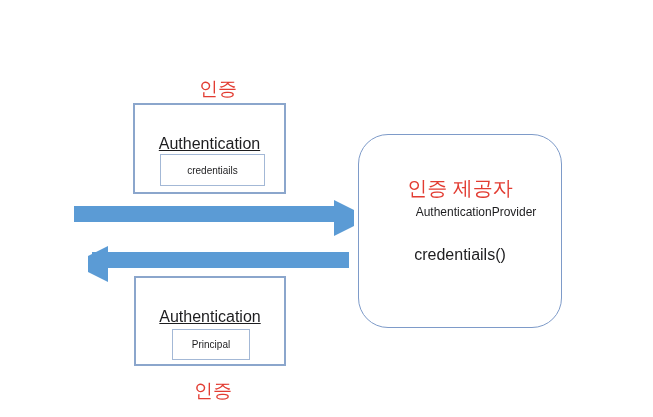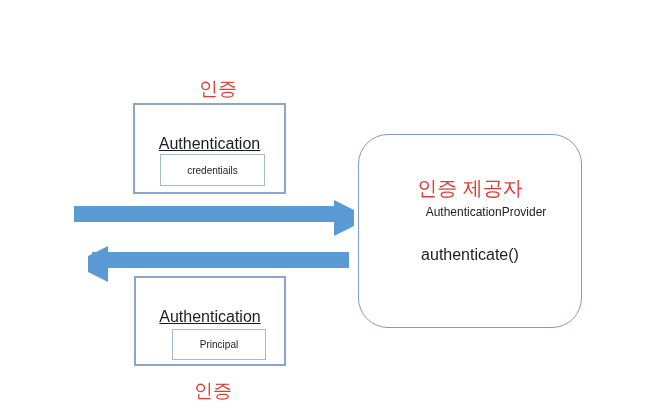--- a/index.html
+++ b/index.html
@@ -55,26 +55,26 @@
     border: 1px solid var(--inner-border);
     background: #fff;
     display: flex;
     align-items: center;
     justify-content: center;
     font-size: 10px;
     color: var(--text);
     white-space: nowrap;
   }
   .credentials-box { left: 25px; top: 49px; width: 105px; height: 32px; }
-  .principal-box { left: 36px; top: 51px; width: 94px; height: 31px; }
+  .principal-box { left: 36px; top: 51px; width: 78px; height: 31px; }
 
   .provider-box {
     position: absolute;
     left: 342px; top: 118px;
-    width: 224px; height: 194px;
+    width: 204px; height: 194px;
     border: 1.5px solid var(--provider-border);
     border-radius: 30px;
     background: #fff;
     text-decoration: underline;
   }
   .provider-label {
     position: absolute;
     top: 32px; left: 0; width: 100%;
     text-align: center;
     color: var(--accent-red);
@@ -134,21 +134,21 @@
       <span>credentiails</span>
     </div>
   </div>
 
   <div class="arrow-shaft right-arrow-shaft"></div>
   <div class="arrow-head right-arrow-head"></div>
 
   <div class="provider-box">
     <div class="provider-label">인증 제공자</div>
     <div class="provider-class">AuthenticationProvider</div>
-    <div class="provider-method">authenticate()</div>
+    <div class="provider-method">credentiails()</div>
   </div>
 
   <div class="arrow-head left-arrow-head"></div>
   <div class="arrow-shaft left-arrow-shaft"></div>
 
   <div class="auth-box bottom-auth-box">
     <div class="box-title">Authentication</div>
     <div class="inner-box principal-box">
       <span>Principal</span>
     </div>

